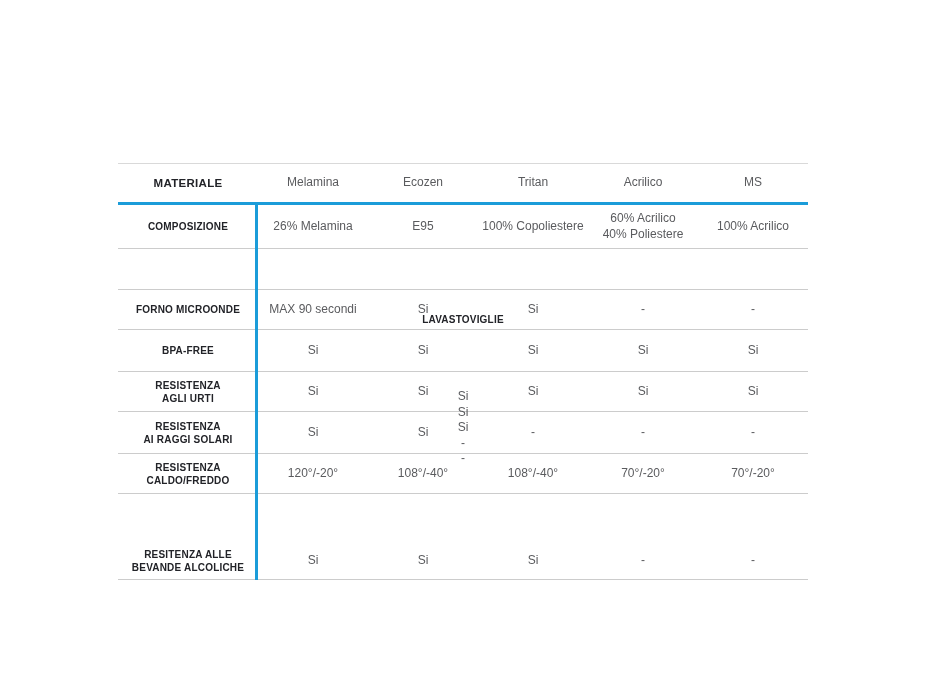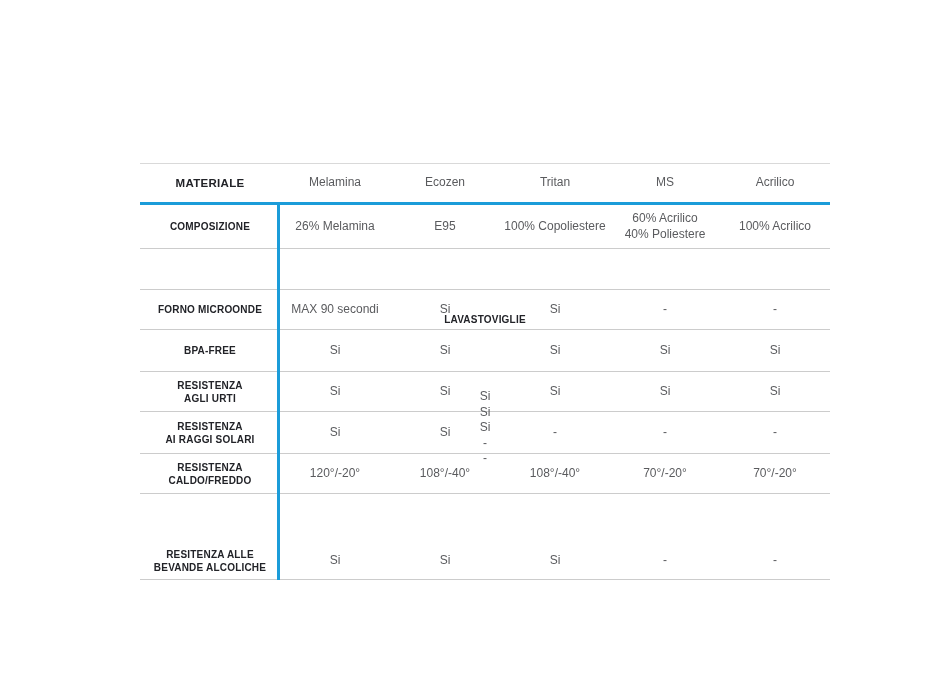--- a/index.html
+++ b/index.html
@@ -7,21 +7,21 @@
   .page {
     position: relative;
     width: 950px;
     height: 700px;
     background: #ffffff;
     overflow: hidden;
     font-family: "Liberation Sans", sans-serif;
   }
   .table {
     position: absolute;
-    left: 140px;
+    left: 118px;
     top: 163px;
     width: 690px;
   }
   .row {
     display: flex;
     border-bottom: 1px solid var(--divider, #cccccc);
   }
   .row.header {
     height: 42px;
     border-top: 1px solid #d9d9d9;
@@ -68,22 +68,22 @@
 <body>
 
 <div class="page">
   <div class="table">
 
     <div class="row header">
       <div class="cell label">MATERIALE</div>
       <div class="cell">Melamina</div>
       <div class="cell">Ecozen</div>
       <div class="cell">Tritan</div>
+      <div class="cell">Acrilico</div>
       <div class="cell">MS</div>
-      <div class="cell">Acrilico</div>
     </div>
 
     <div class="row r1">
       <div class="cell label">COMPOSIZIONE</div>
       <div class="cell">26% Melamina</div>
       <div class="cell">E95</div>
       <div class="cell">100% Copoliestere</div>
       <div class="cell">60% Acrilico
 40% Poliestere</div>
       <div class="cell">100% Acrilico</div>

